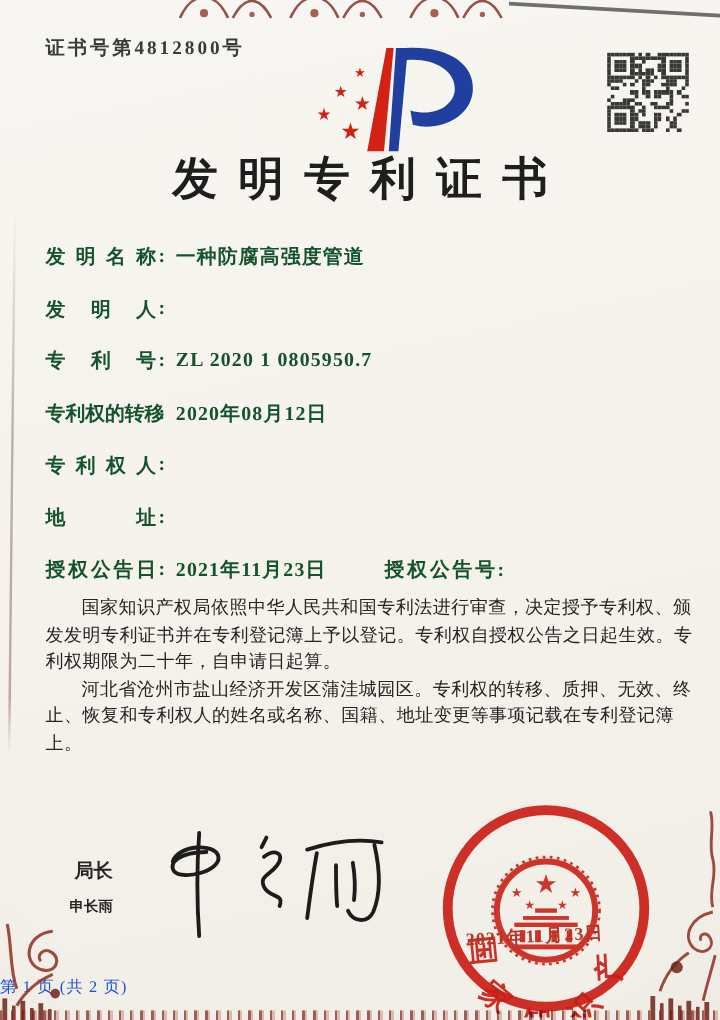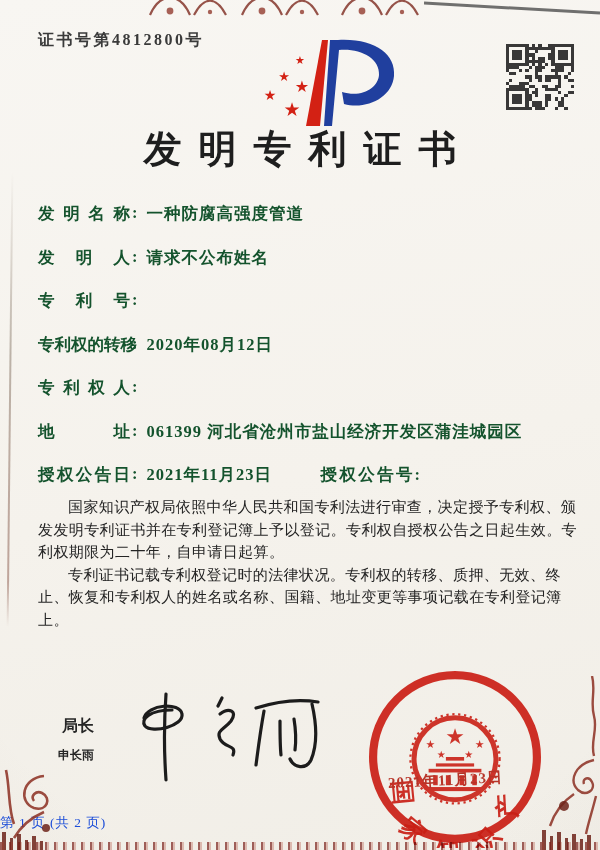--- a/index.html
+++ b/index.html
@@ -323,54 +323,53 @@
 
 <div class="abs" id="fields">
   <div class="frow">
     <span class="flabel">发明名称</span>
       <span class="colon">:</span>
     <span class="value">一种防腐高强度管道</span>
   </div>
   <div class="frow">
     <span class="flabel">发明人</span>
       <span class="colon">:</span>
-    <span class="value">请求不公布姓名</span>
   </div>
   <div class="frow">
     <span class="flabel">专利号</span>
       <span class="colon">:</span>
+    <span class="value">ZL 2020 1 0805950.7</span>
   </div>
   <div class="frow">
     <span class="flabel">专利权的转移</span>
       <span class="colon">:</span>
     <span class="value">2020年08月12日</span>
   </div>
   <div class="frow">
     <span class="flabel">专利权人</span>
       <span class="colon">:</span>
   </div>
   <div class="frow">
     <span class="flabel">地址</span>
       <span class="colon">:</span>
-    <span class="value">061399 河北省沧州市盐山经济开发区蒲洼城园区</span>
   </div>
   <div class="frow">
     <span class="flabel">授权公告日</span>
       <span class="colon">:</span>
     <span class="v-fixed">2021年11月23日</span>
     <span class="grant">
       <span class="flabel">授权公告号</span>
         <span class="colon">:</span>
     </span>
   </div>
 </div>
 
 <div class="abs" id="paragraphs">
   <p>国家知识产权局依照中华人民共和国专利法进行审查，决定授予专利权、颁发发明专利证书并在专利登记簿上予以登记。专利权自授权公告之日起生效。专利权期限为二十年，自申请日起算。</p>
-  <p>专利证书记载专利权登记时的法律状况。专利权的转移、质押、无效、终止、恢复和专利权人的姓名或名称、国籍、地址变更等事项记载在专利登记簿上。</p>
+  <p>河北省沧州市盐山经济开发区蒲洼城园区。专利权的转移、质押、无效、终止、恢复和专利权人的姓名或名称、国籍、地址变更等事项记载在专利登记簿上。</p>
 </div>
 
 <div class="abs" id="sig-title">局长</div>
 <div class="abs" id="sig-name">申长雨</div>
 
 <svg class="abs" id="sig-svg" width="210" height="96" viewBox="0 0 210 96">
   <g fill="none" stroke="#1c1c1c" stroke-width="3.2" stroke-linecap="round">
     <path d="M38,6 C36,34 36,64 38,92"></path>
     <path d="M16,30 C20,16 52,14 54,26 C56,38 24,46 17,38 C12,31 22,22 44,22"></path>
     <path d="M94,10 L90,18"></path>

